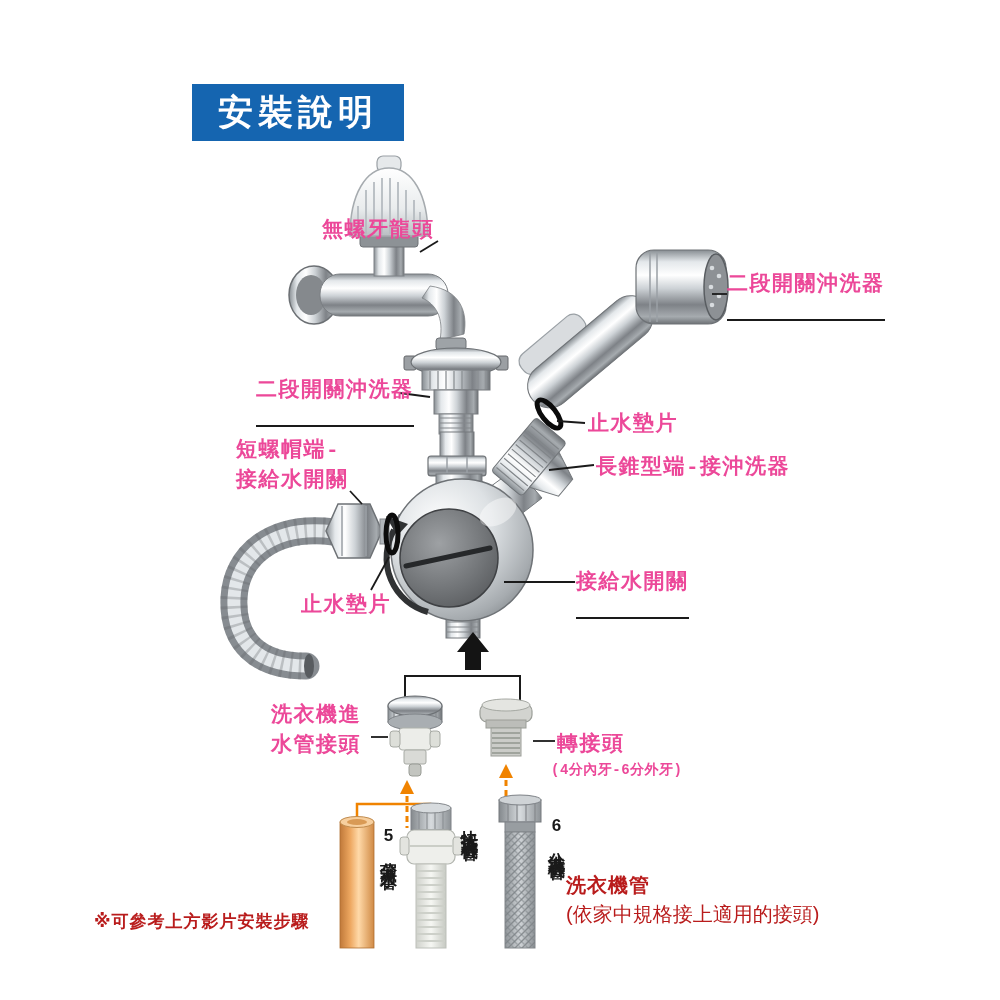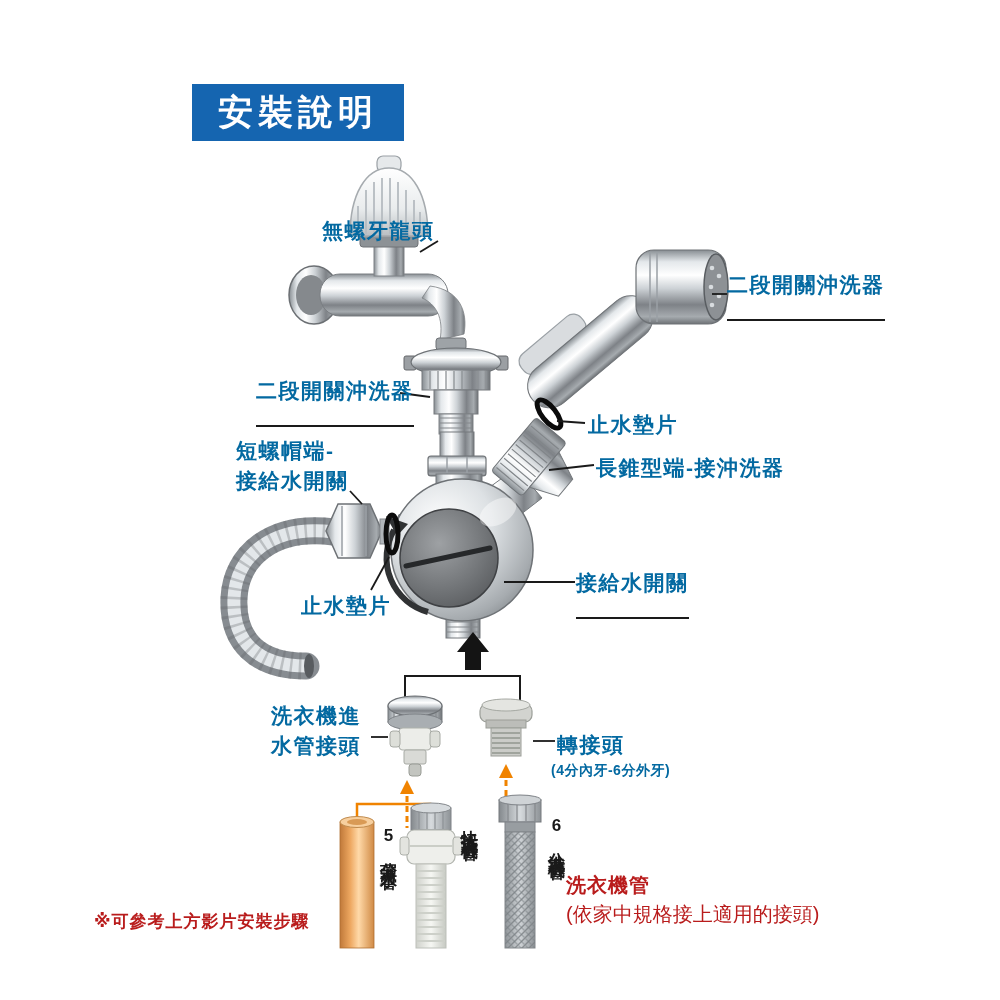--- a/index.html
+++ b/index.html
@@ -9,21 +9,21 @@
     overflow:hidden;color:#1a1a1a;
   }
   #diagram-svg{position:absolute;left:0;top:0;}
   .title-box{
     position:absolute;left:150px;top:84px;width:212px;height:57px;
     background:#1565b0;color:#ffffff;display:flex;align-items:center;justify-content:center;
     font-size:35px;font-weight:700;letter-spacing:5px;margin-left:42px;
   }
   .label{
     position:absolute;font-size:21px;font-weight:700;letter-spacing:1.5px;
-    white-space:nowrap;color:#0369a1;line-height:1.45;
+    white-space:nowrap;color:#ec4899;line-height:1.45;font-family:Liberation Mono, monospace;
   }
   .underlined{border-bottom:2.5px solid #1a1a1a;padding-bottom:19px;}
   .label .line{display:block;}
   .small{font-size:14px;letter-spacing:0.5px;}
   .vlabel{
     position:absolute;writing-mode:vertical-rl;text-orientation:upright;
     font-size:17px;font-weight:700;letter-spacing:3px;color:#1a1a1a;white-space:nowrap;
   }
   .orange{color:#b91c1c;}
   .hose-group-label{position:absolute;font-size:20px;font-weight:700;letter-spacing:1px;}

